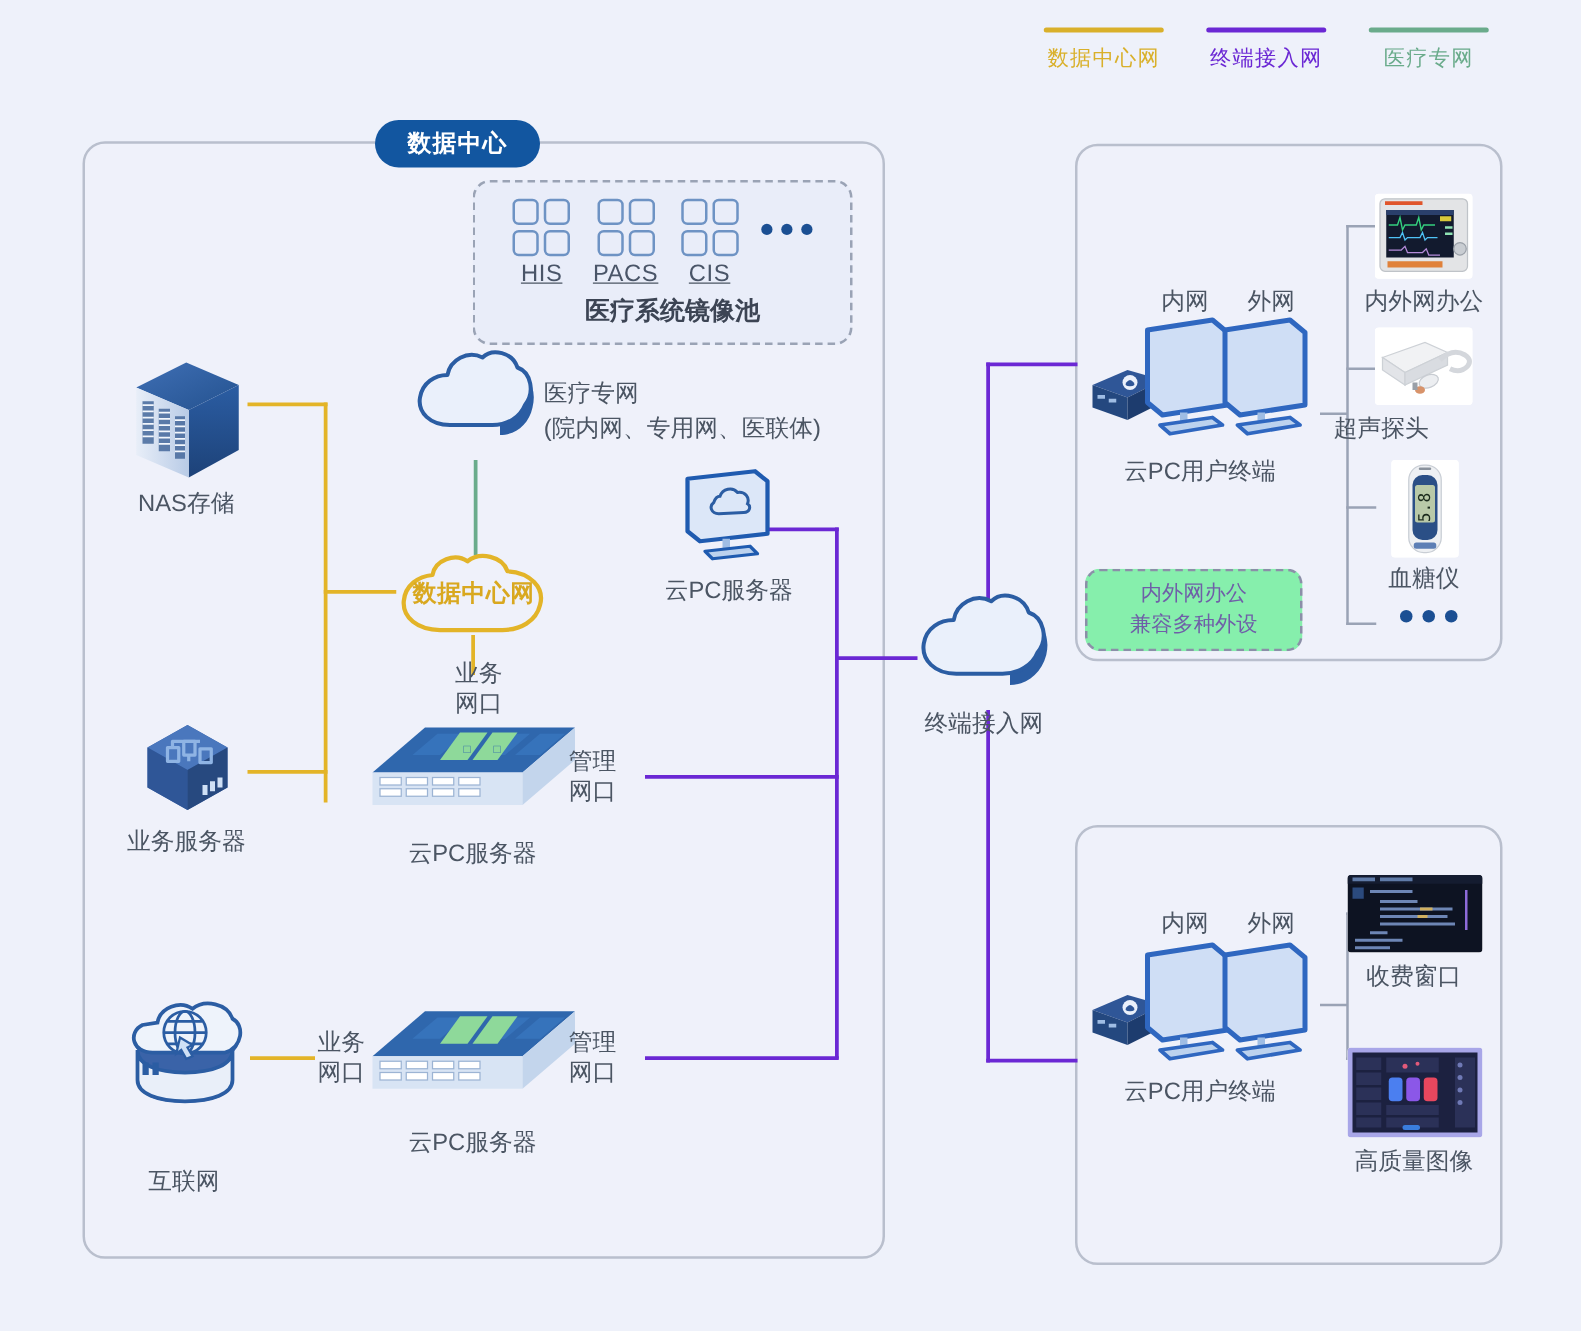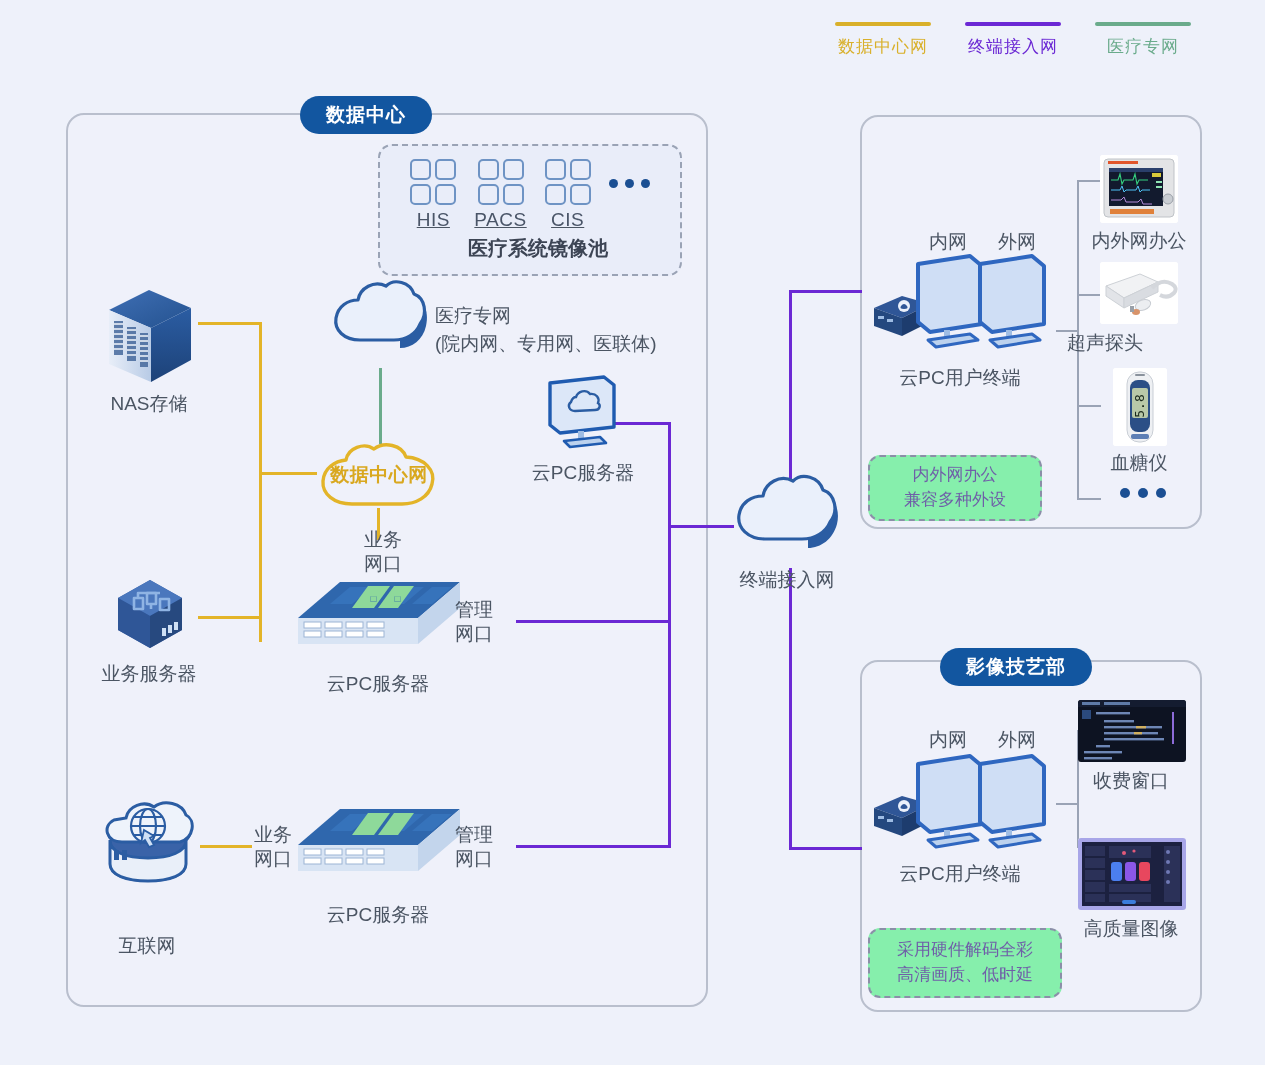--- a/index.html
+++ b/index.html
@@ -118,21 +118,20 @@
       <div class="legend-label" style="color:#6aab8b">医疗专网</div>
     </div>
   </div>
 
   <div class="panel" id="panel-dc"></div>
   <div class="panel-badge" id="badge-dc">数据中心</div>
 
   <div class="panel" id="panel-outpatient"></div>
 
   <div class="panel" id="panel-imaging"></div>
-  <div class="panel-badge" id="badge-imaging">影像技艺部</div>
 
   <div class="dashed" id="pool">
     <div class="pool-row">
       <div class="pool-app">
         <div class="quad">
             <i></i>
             <i></i>
             <i></i>
             <i></i>
           </div>
@@ -510,18 +509,14 @@
     <g fill="#6f79b5">
       <circle cx="90" cy="14" r="2"></circle>
         <circle cx="90" cy="24" r="2"></circle>
         <circle cx="90" cy="34" r="2"></circle>
         <circle cx="90" cy="44" r="2"></circle>
     </g>
     <rect x="44" y="62" width="14" height="4" rx="2" fill="#3a7ddc"></rect>
   </svg>
   <div class="thumb-lbl" style="left:1131px;top:916px;">高质量图像</div>
 
-  <div class="note" id="note-imaging">
-    <span>采用硬件解码全彩</span>
-    <span>高清画质、低时延</span>
-  </div>
 
 </div>
 
 </body></html>

